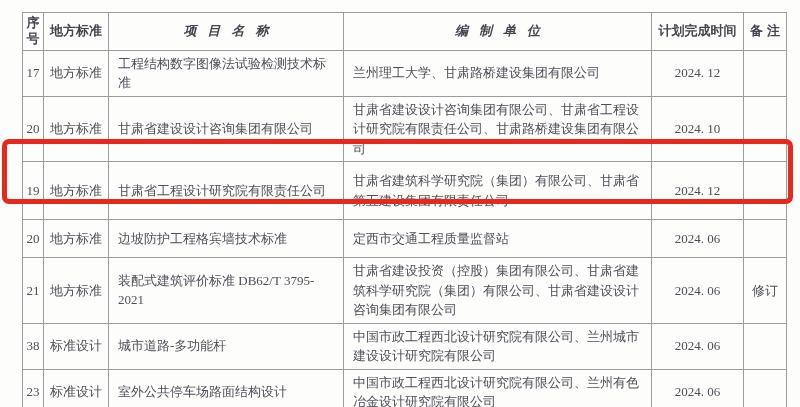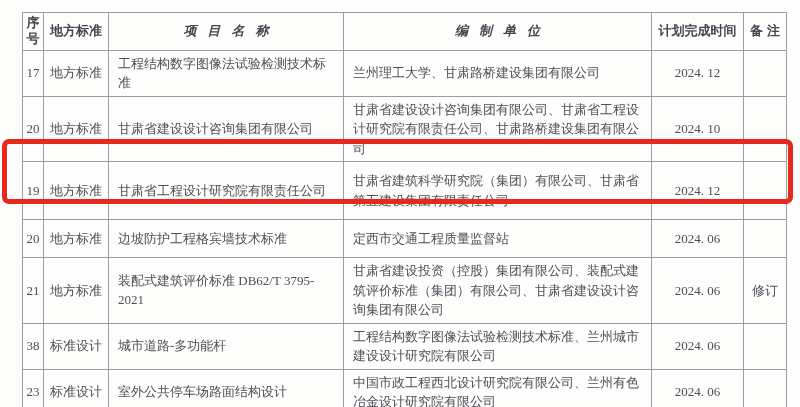--- a/index.html
+++ b/index.html
@@ -110,29 +110,29 @@
     <td class="c-cat">地方标准</td>
     <td class="c-name">边坡防护工程格宾墙技术标准</td>
     <td class="c-org">定西市交通工程质量监督站</td>
     <td class="c-date">2024. 06</td>
     <td class="c-note"></td>
   </tr>
         <tr>
     <td class="c-no">21</td>
     <td class="c-cat">地方标准</td>
     <td class="c-name">装配式建筑评价标准 DB62/T 3795-2021</td>
-    <td class="c-org">甘肃省建设投资（控股）集团有限公司、装配式建筑评价标准（集团）有限公司、甘肃省建设设计咨询集团有限公司</td>
+    <td class="c-org">甘肃省建设投资（控股）集团有限公司、甘肃省建筑科学研究院（集团）有限公司、甘肃省建设设计咨询集团有限公司</td>
     <td class="c-date">2024. 06</td>
     <td class="c-note">修订</td>
   </tr>
         <tr>
     <td class="c-no">38</td>
     <td class="c-cat">标准设计</td>
     <td class="c-name">城市道路-多功能杆</td>
-    <td class="c-org">工程结构数字图像法试验检测技术标准、兰州城市建设设计研究院有限公司</td>
+    <td class="c-org">中国市政工程西北设计研究院有限公司、兰州城市建设设计研究院有限公司</td>
     <td class="c-date">2024. 06</td>
     <td class="c-note"></td>
   </tr>
         <tr>
     <td class="c-no">23</td>
     <td class="c-cat">标准设计</td>
     <td class="c-name">室外公共停车场路面结构设计</td>
     <td class="c-org">中国市政工程西北设计研究院有限公司、兰州有色冶金设计研究院有限公司</td>
     <td class="c-date">2024. 06</td>
     <td class="c-note"></td>

